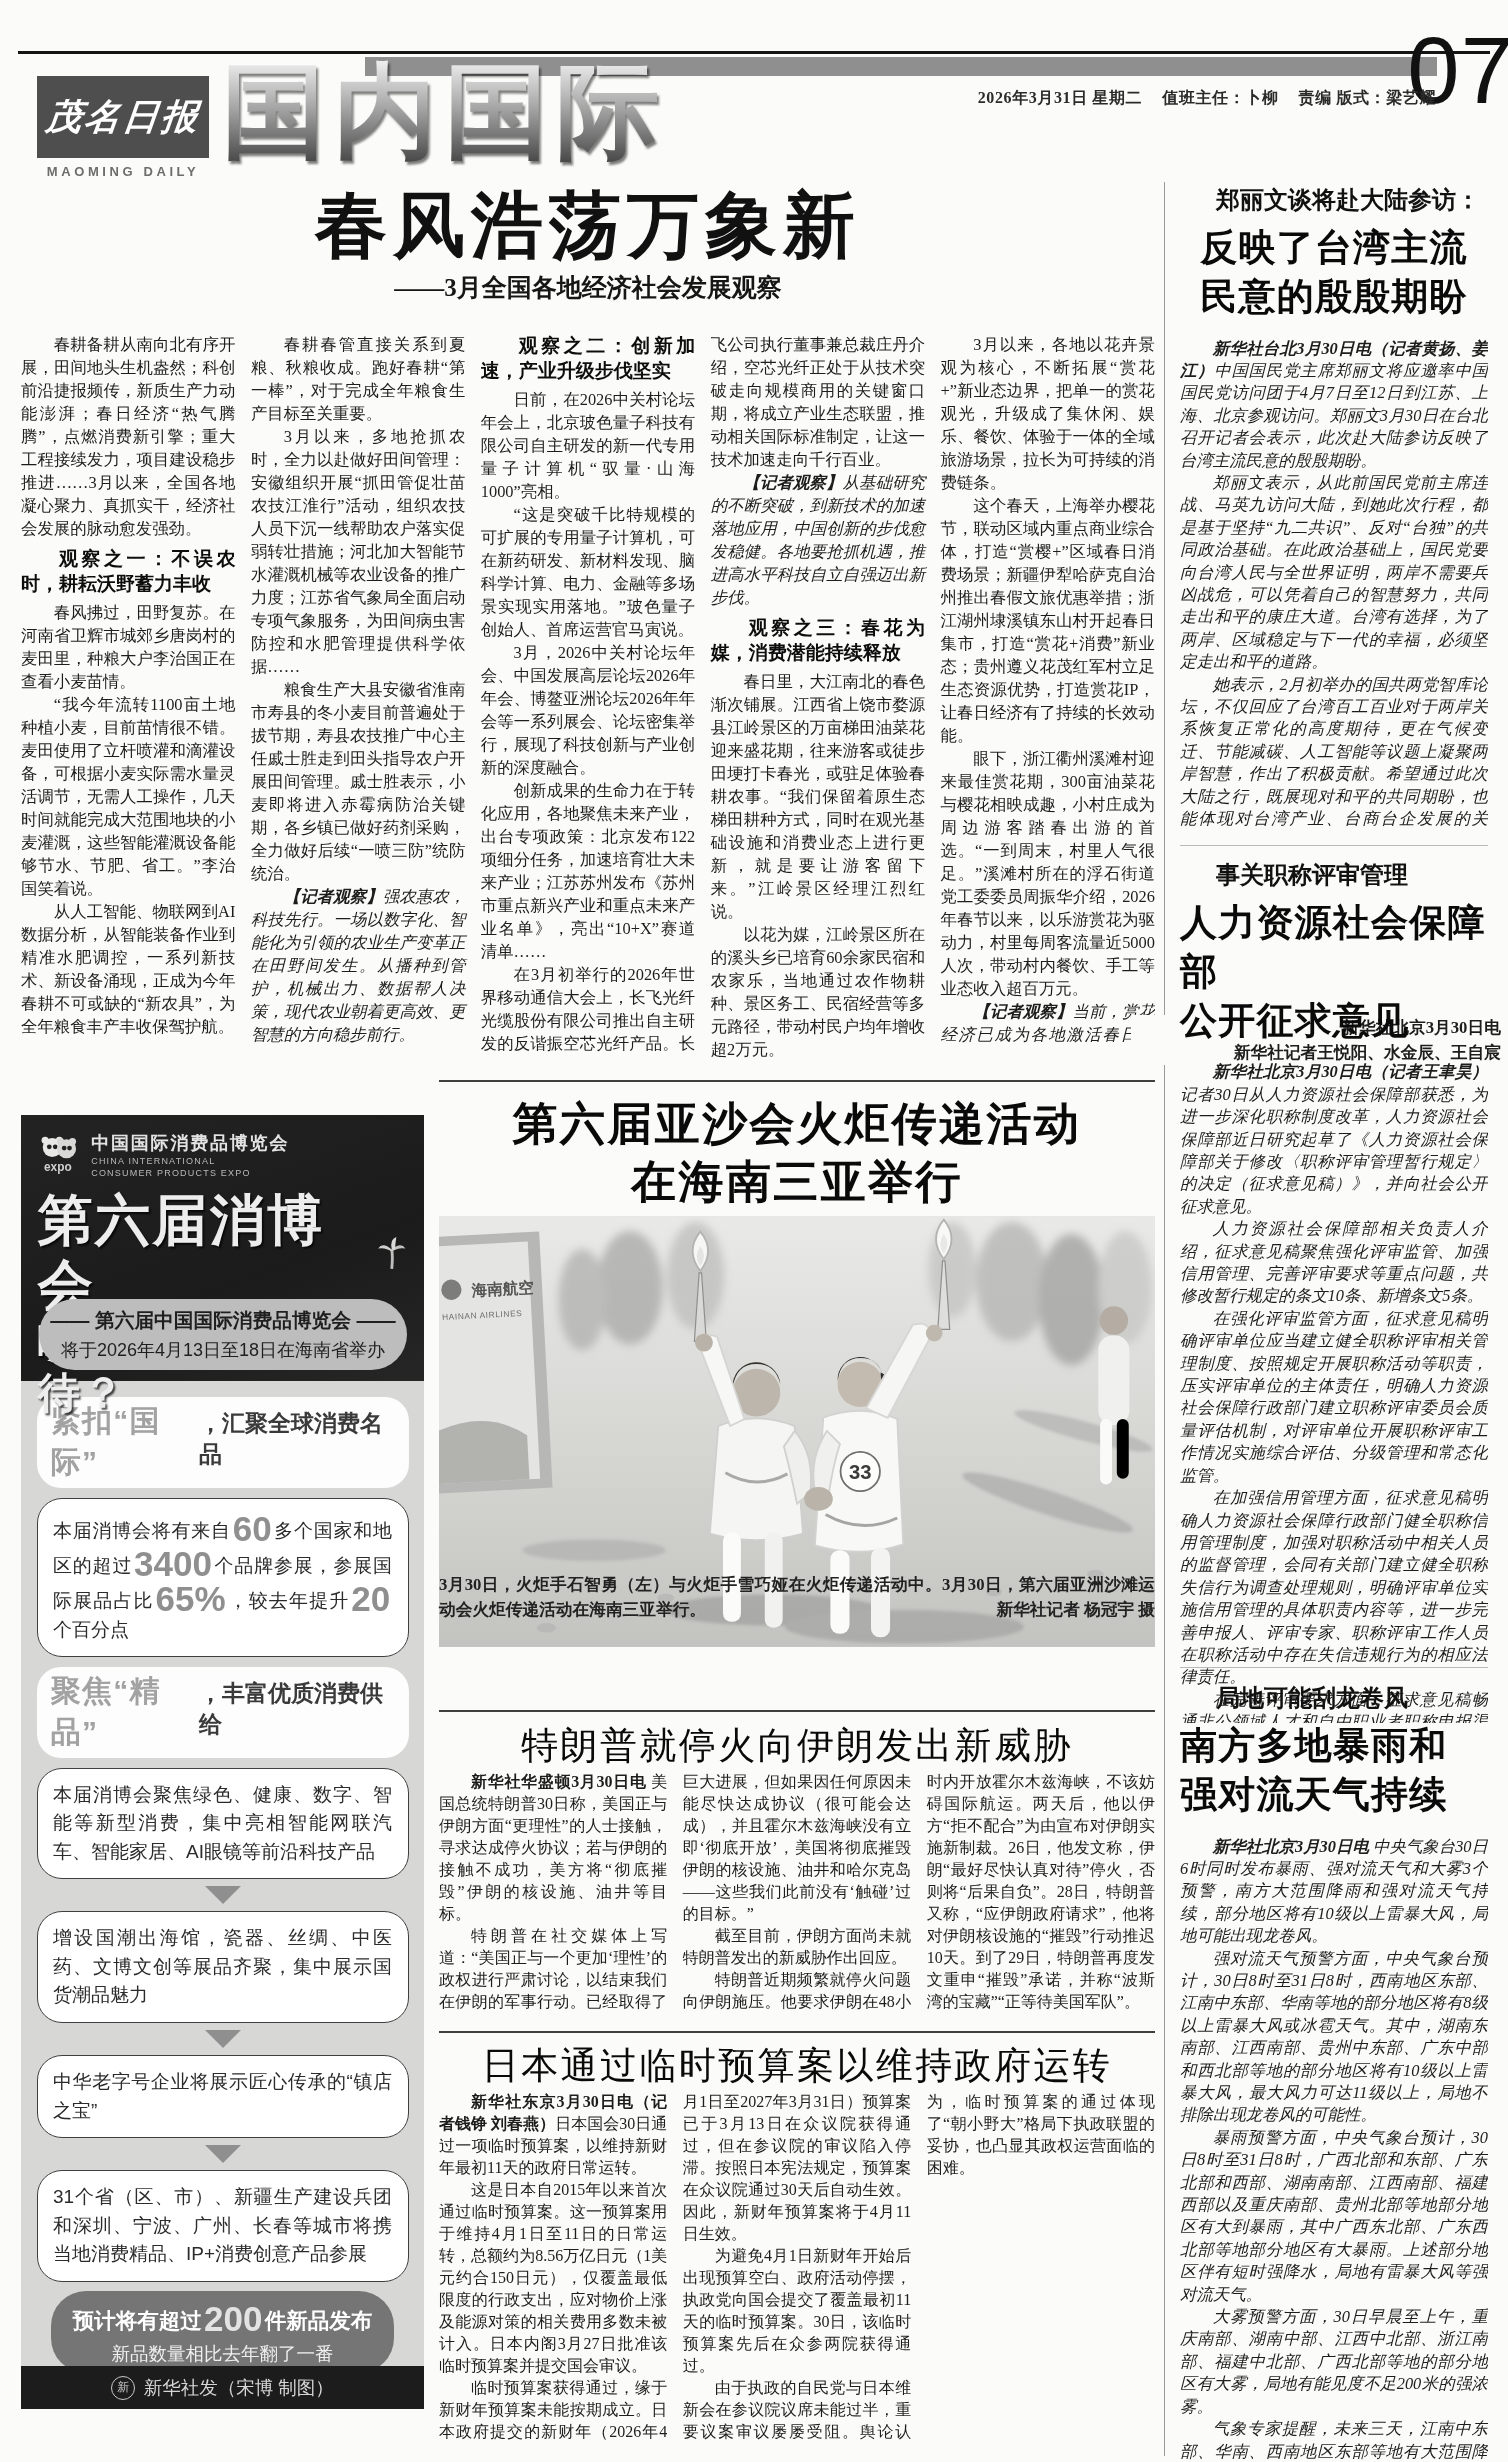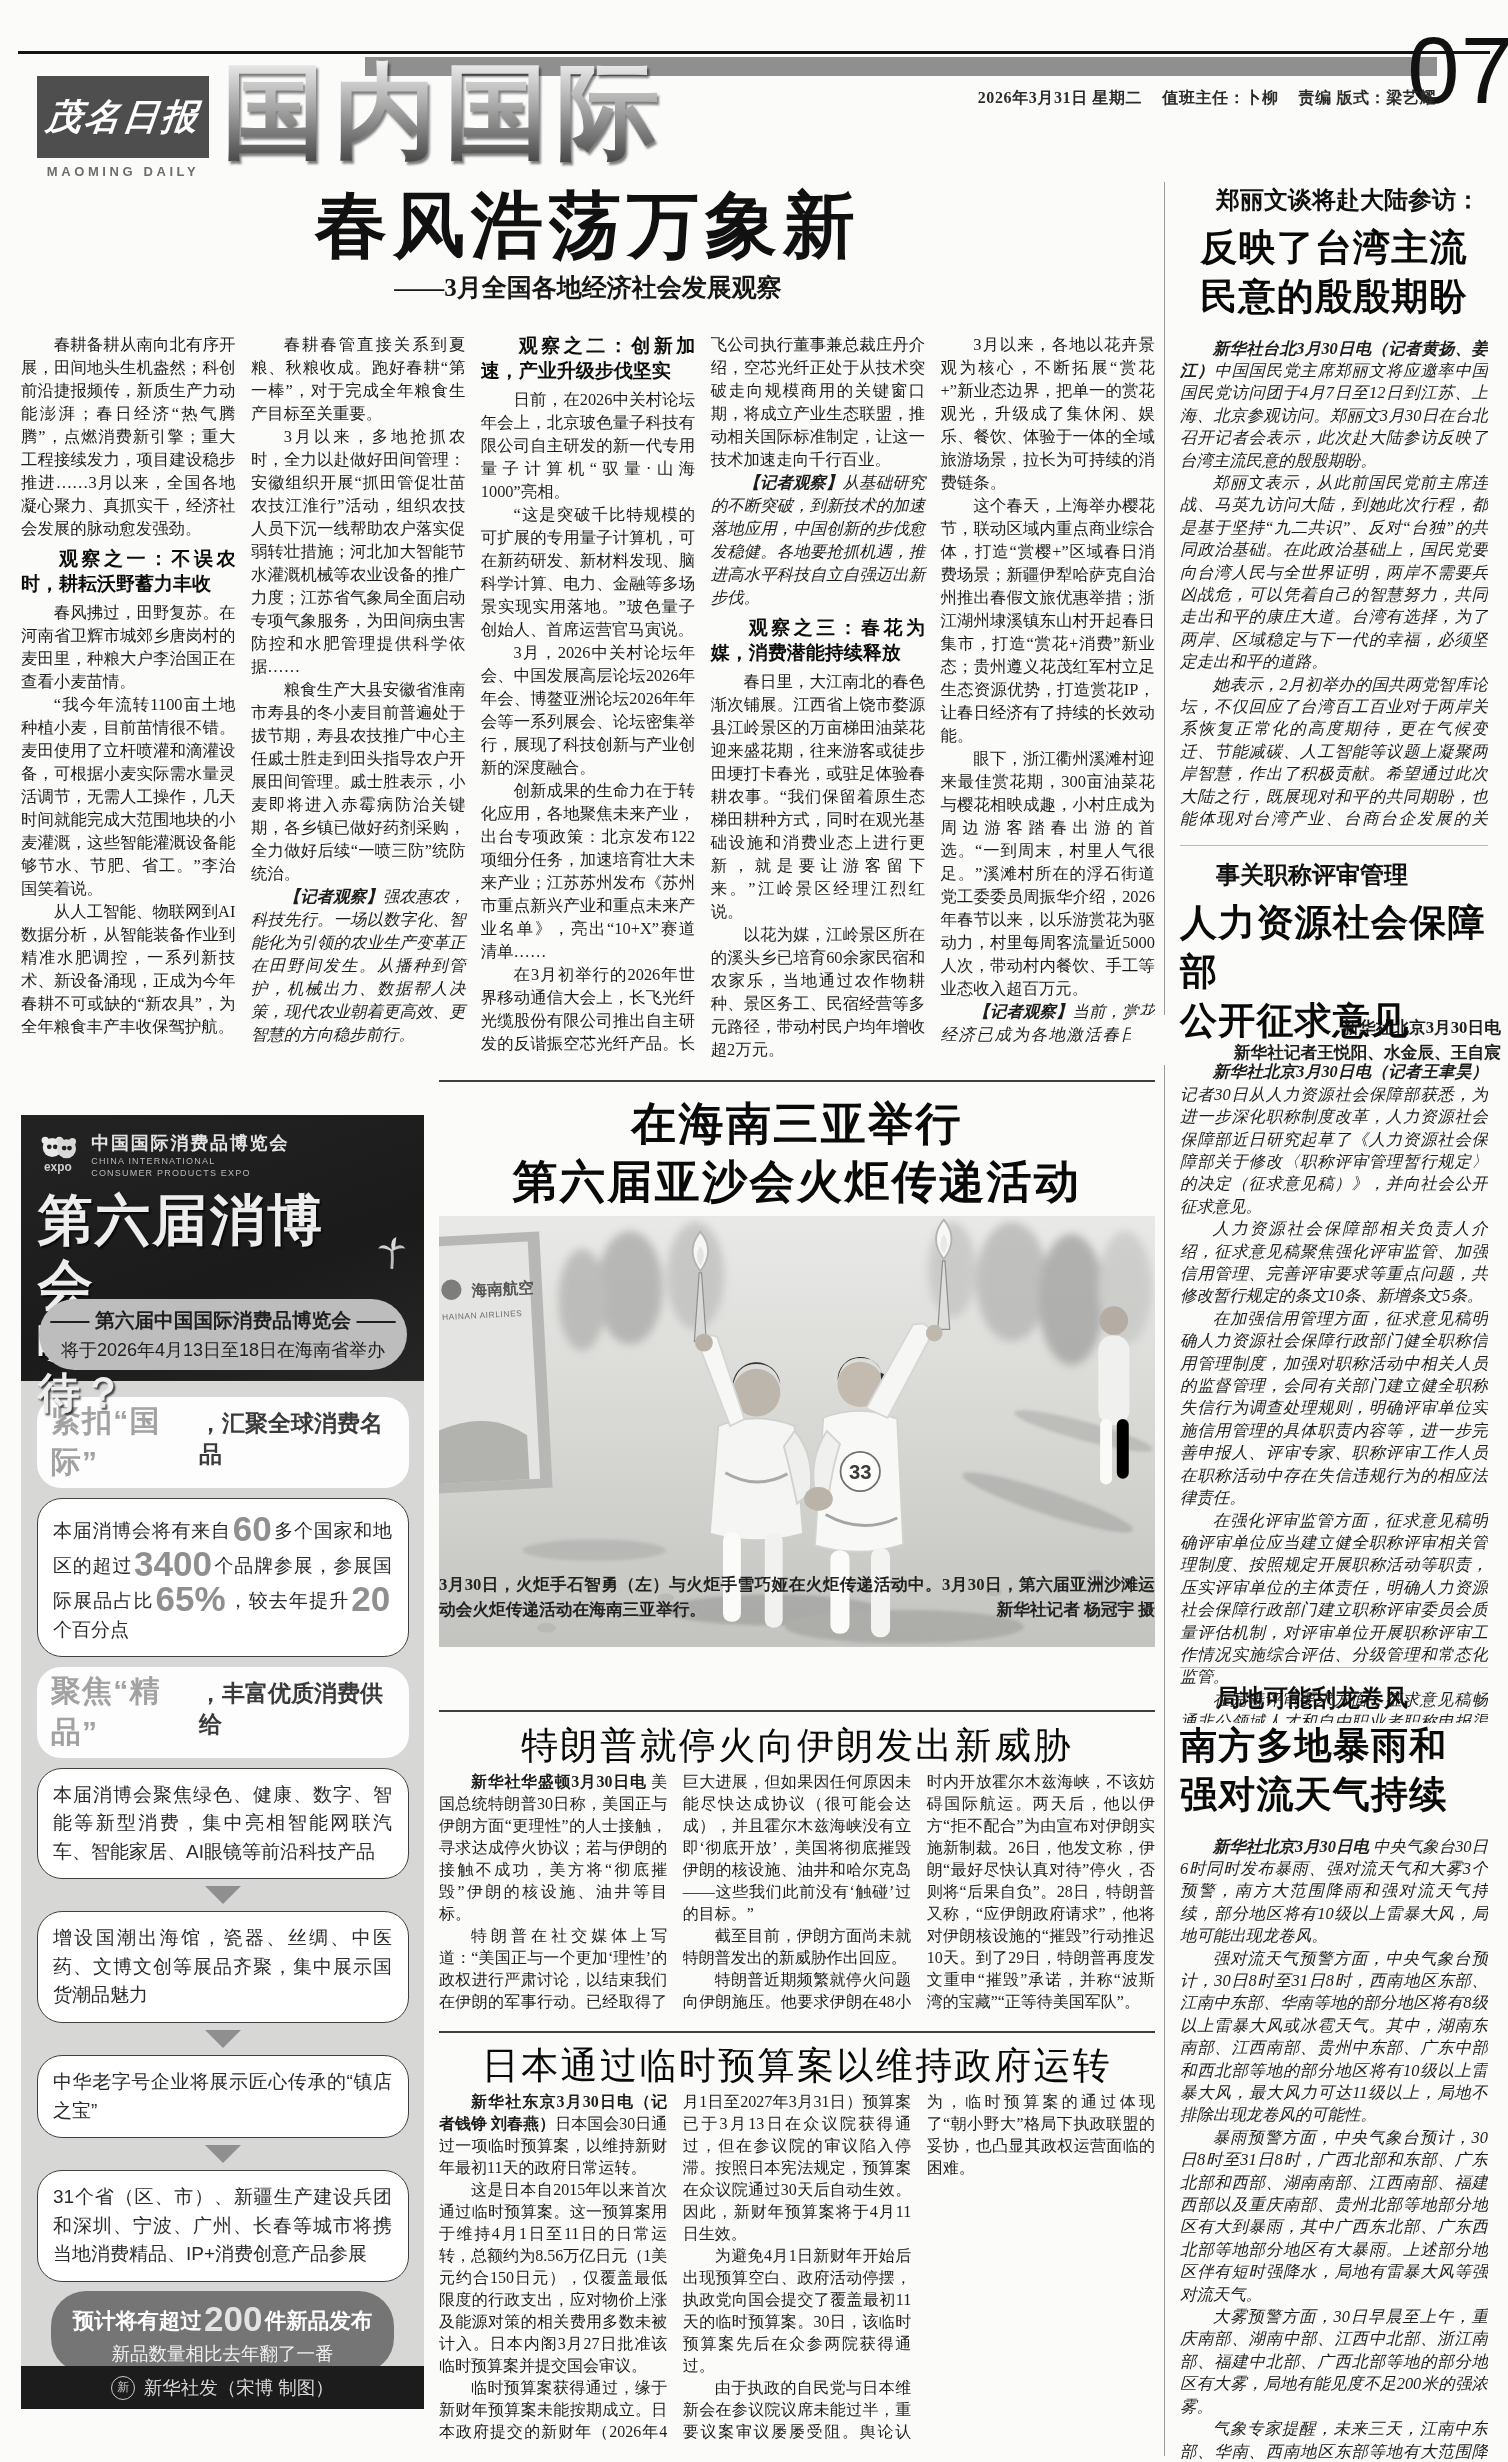--- a/index.html
+++ b/index.html
@@ -167,22 +167,22 @@
 
   <div class="r-col r-art" style="top:859px;" data-name="article-title-review">
     <div class="kicker" data-name="article-kicker">事关职称评审管理</div>
     <div class="r-headline" data-name="article-headline">
         <div>人力资源社会保障部</div>
         <div>公开征求意见</div>
       </div>
     <div class="r-body" style="height:662px;" data-name="article-body">
         <p data-name="article-paragraph"><b>新华社北京3月30日电（记者王聿昊）</b><span>记者30日从人力资源社会保障部获悉，为进一步深化职称制度改革，人力资源社会保障部近日研究起草了《人力资源社会保障部关于修改〈职称评审管理暂行规定〉的决定（征求意见稿）》，并向社会公开征求意见。</span></p>
         <p data-name="article-paragraph"><span>人力资源社会保障部相关负责人介绍，征求意见稿聚焦强化评审监管、加强信用管理、完善评审要求等重点问题，共修改暂行规定的条文10条、新增条文5条。</span></p>
+        <p data-name="article-paragraph"><span>在强化评审监管方面，征求意见稿明确评审单位应当建立健全职称评审相关管理制度、按照规定开展职称活动等职责，压实评审单位的主体责任，明确人力资源社会保障行政部门建立职称评审委员会质量评估机制，对评审单位开展职称评审工作情况实施综合评估、分级管理和常态化监管。</span></p>
         <p data-name="article-paragraph"><span>在加强信用管理方面，征求意见稿明确人力资源社会保障行政部门健全职称信用管理制度，加强对职称活动中相关人员的监督管理，会同有关部门建立健全职称失信行为调查处理规则，明确评审单位实施信用管理的具体职责内容等，进一步完善申报人、评审专家、职称评审工作人员在职称活动中存在失信违规行为的相应法律责任。</span></p>
-        <p data-name="article-paragraph"><span>在强化评审监管方面，征求意见稿明确评审单位应当建立健全职称评审相关管理制度、按照规定开展职称活动等职责，压实评审单位的主体责任，明确人力资源社会保障行政部门建立职称评审委员会质量评估机制，对评审单位开展职称评审工作情况实施综合评估、分级管理和常态化监管。</span></p>
         <p data-name="article-paragraph"><span>在完善评审要求方面，征求意见稿畅通非公领域人才和自由职业者职称申报渠道，明确非公有制经济组织的专业技术人才和自由职业者等申报职称评审，合法权益受到同等保护，履行同等义务，具体要求由所在地人力资源社会保障行政部门规定等。</span></p>
       </div>
   </div>
   <div class="r-rule" style="top:1667px;" data-name="article-divider"></div>
 
   <div class="r-col r-art" style="top:1682px;" data-name="article-weather">
     <div class="kicker" data-name="article-kicker">局地可能刮龙卷风</div>
     <div class="r-headline" data-name="article-headline">
         <div>南方多地暴雨和</div>
         <div>强对流天气持续</div>
@@ -191,22 +191,22 @@
         <p data-name="article-paragraph"><b>新华社北京3月30日电 </b><span>中央气象台30日6时同时发布暴雨、强对流天气和大雾3个预警，南方大范围降雨和强对流天气持续，部分地区将有10级以上雷暴大风，局地可能出现龙卷风。</span></p>
         <p data-name="article-paragraph"><span>强对流天气预警方面，中央气象台预计，30日8时至31日8时，西南地区东部、江南中东部、华南等地的部分地区将有8级以上雷暴大风或冰雹天气。其中，湖南东南部、江西南部、贵州中东部、广东中部和西北部等地的部分地区将有10级以上雷暴大风，最大风力可达11级以上，局地不排除出现龙卷风的可能性。</span></p>
         <p data-name="article-paragraph"><span>暴雨预警方面，中央气象台预计，30日8时至31日8时，广西北部和东部、广东北部和西部、湖南南部、江西南部、福建西部以及重庆南部、贵州北部等地部分地区有大到暴雨，其中广西东北部、广东西北部等地部分地区有大暴雨。上述部分地区伴有短时强降水，局地有雷暴大风等强对流天气。</span></p>
         <p data-name="article-paragraph"><span>大雾预警方面，30日早晨至上午，重庆南部、湖南中部、江西中北部、浙江南部、福建中北部、广西北部等地的部分地区有大雾，局地有能见度不足200米的强浓雾。</span></p>
         <p data-name="article-paragraph"><span>气象专家提醒，未来三天，江南中东部、华南、西南地区东部等地有大范围降雨和强对流天气，需关注局地强降雨和风雹对交通运输、设施农业、春耕春播、城市运行等带来的影响，需防范山洪、地质灾害、农田渍涝等次生灾害。</span></p>
       </div>
   </div>
 
   <div class="c-rule" style="top:1080px;" data-name="section-rule"></div>
   <div class="torch-headline" data-name="torch-relay-headline">
+      <div>第六届亚沙会火炬传递活动</div>
       <div>在海南三亚举行</div>
-      <div>第六届亚沙会火炬传递活动</div>
     </div>
 
   <div class="photo-wrap" data-name="torch-relay-photo">
     <svg width="716" height="431" viewBox="0 0 1200 722" xmlns="http://www.w3.org/2000/svg" data-name="torch-relay-photo-art">
       <defs>
         <linearGradient id="sand" x1="0" y1="0" x2="0" y2="1">
           <stop offset="0" stop-color="#e9e9e7"></stop>
             <stop offset="0.45" stop-color="#d9d9d6"></stop>
             <stop offset="1" stop-color="#c3c3c0"></stop>
         </linearGradient>

